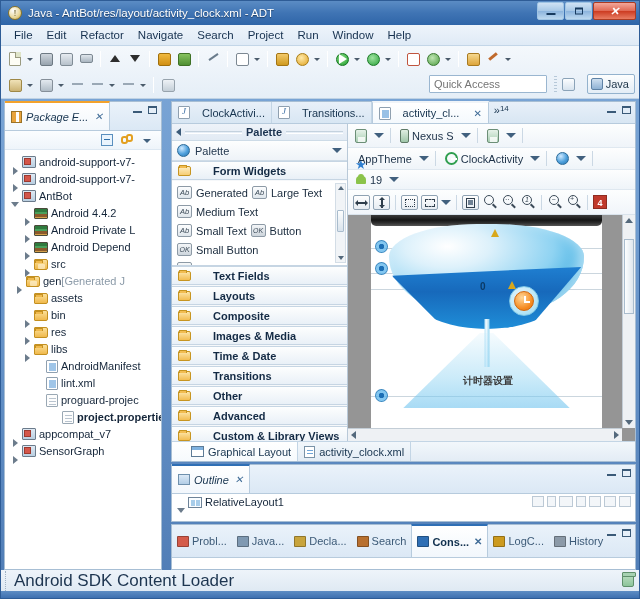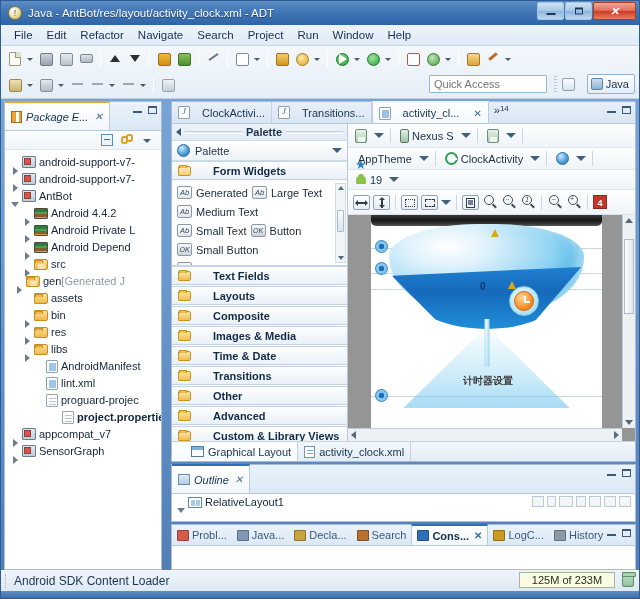--- a/index.html
+++ b/index.html
@@ -348,34 +348,34 @@
   .out-body { flex: 1; position: relative; background: #fff; overflow: hidden; }
   .out-row { display: flex; align-items: center; height: 16px; font-size: 11px;
              color: #15263a; padding-left: 3px; }
   .rl-ico { width:14px;height:11px;border:1px solid #6e8398;background:#fafdff;position:relative;flex:none;margin-right:3px; }
   .rl-ico:after{content:'';position:absolute;left:2px;top:2px;width:4px;height:6px;background:#a8cdea;box-shadow:5px 0 0 #a8cdea;}
   .mini-tb { position: absolute; right: 4px; top: 2px; display: flex; align-items: center;
              gap: 3px; }
   .mini-tb .m { height: 11px; border: 1px solid #bcc9d5; background: #f3f6f9; }
   
   .console { height: 46px; flex: none; }
-  .cons-tabs { height: 21px; display: flex; align-items: stretch; flex: none;
+  .cons-tabs { height: 33px; display: flex; align-items: stretch; flex: none;
     background: linear-gradient(180deg,#eaf2fa,#dbe8f5); border-bottom: 1px solid #b7cbdd;
     position: relative; }
   .ctab { display:flex; align-items:center; gap:3px; padding:0 5px; font-size:11px;
           color:#3c5a77; }
   .ctab.active { background: linear-gradient(180deg,#ffffff,#f2f7fc);
     border-top: 2px solid #2f6fb5; margin-top:-1px; font-weight: bold; color:#10304e;
     border-left:1px solid #b7cbdd; border-right:1px solid #b7cbdd; }
   .cons-body { flex:1; background:#fff; position:relative; }
   
   .statusbar { height: 21px; flex: none; display: flex; align-items: center;
     padding: 0 4px; gap: 6px; position: relative;
     background: linear-gradient(180deg,#eef4fa,#dfe9f3); }
-  .status-txt { font-size: 12px; color: #1d3550; padding-left: 8px;
+  .status-txt { font-size: 17px; color: #1d3550; padding-left: 8px;
                 border-left: 1px dotted #9fb2c4; }
   .mem {
     position: absolute; right: 24px; top: 2px; width: 96px; height: 16px;
     background: #fbfbe4; border: 1px solid #a8b4a0;
     font-size: 11px; color: #1f2d18; text-align: center; line-height: 14px;
   }
   .trash { position: absolute; right: 5px; top: 3px; width: 12px; height: 14px;
     background: linear-gradient(180deg,#bfe0c4,#8cc49a); border: 1px solid #5e8f6b; border-radius: 0 0 2px 2px; }
   .trash:before{content:'';position:absolute;left:-1px;top:-2px;width:12px;height:3px;background:#a7d2b2;border:1px solid #5e8f6b;border-radius:1px;}
   .bottomstrip { height: 7px; flex: none; background: linear-gradient(180deg,#5d8dc4,#3e70b0); }
@@ -990,17 +990,16 @@
           </div>
         </div>
         <div class="cons-body"></div>
       </div>
 
     </div>
   </div>
 
   <div class="statusbar">
     <span class="status-txt">Android SDK Content Loader</span>
-    <div class="mem">125M of 233M</div>
     <div class="trash"></div>
   </div>
   <div class="bottomstrip"></div>
 </div>
 
 </body></html>

